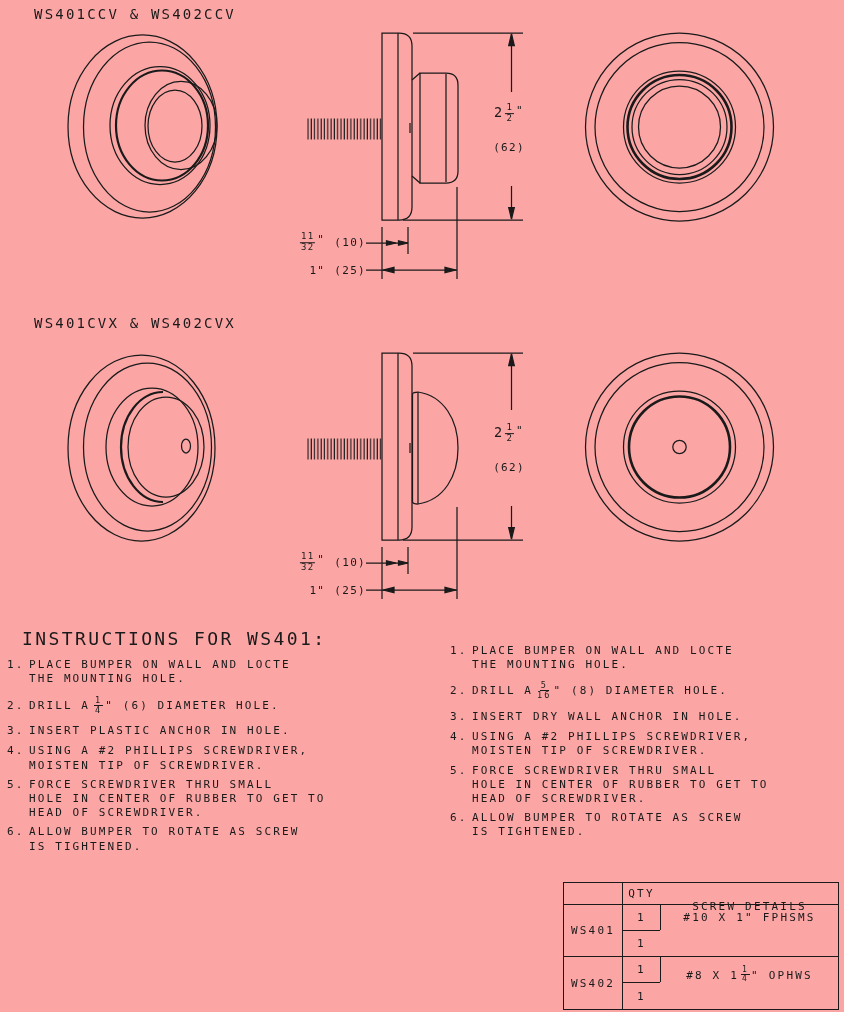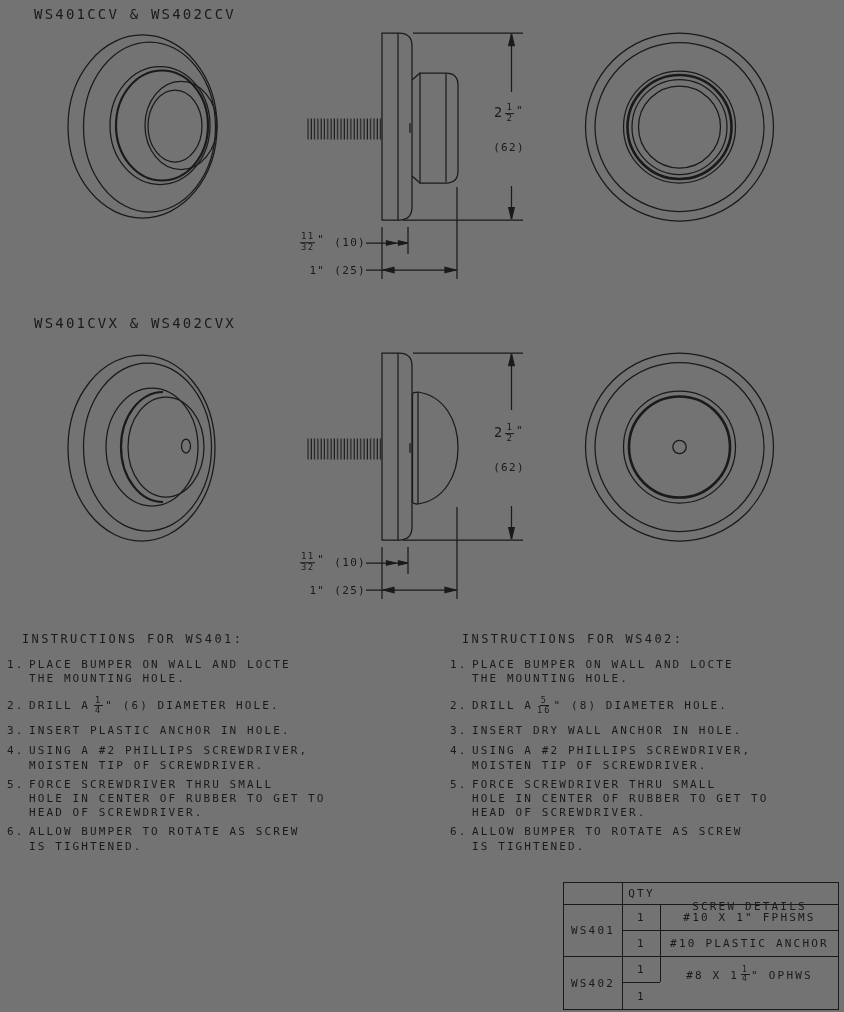--- a/index.html
+++ b/index.html
@@ -1,35 +1,35 @@
 <!DOCTYPE html>
 <html><head>
 <meta charset="utf-8">
 <style>
   html,body{margin:0;padding:0;background:#ffffff;}
-  #sheet{position:relative;width:844px;height:1012px;background:#737373;overflow:hidden;
+  #sheet{position:relative;width:844px;height:1012px;background:#fca5a5;overflow:hidden;
          font-family:"DejaVu Sans Mono", monospace;color:#1a1a1a;}
   svg{position:absolute;left:0;top:0;}
   .abs{position:absolute;}
   .title{font-size:14px;letter-spacing:2.2px;white-space:nowrap;}
   .dimtxt{font-size:11px;letter-spacing:1.3px;white-space:nowrap;}
   .center{transform:translate(-50%,-50%);}
   .rightal{transform:translate(-100%,-50%);text-align:right;}
   .big{font-size:13.5px;}
   .unit{position:relative;top:-3px;margin-left:1px;}
   .mm{margin-left:9px;}
   .frac{display:inline-flex;flex-direction:column;align-items:center;vertical-align:middle;
         line-height:1.0;margin:-3px 1px -1px 2px;}
   .frac .num{border-bottom:1.1px solid #1a1a1a;padding:0 1px 0.5px 1px;}
   .fdim{font-size:9px;}
   .fin{font-size:8.5px;margin:-3px 2px -1px 4px;}
   .ftab{font-size:8px;margin:-3px 1px -1px 2px;}
   
   .ins{width:345px;font-size:11px;letter-spacing:2.1px;line-height:14.2px;}
-  .ins .heading{font-size:12px;letter-spacing:2.4px;padding-left:15px;white-space:nowrap;}
+  .ins .heading{font-size:18px;letter-spacing:2.4px;padding-left:15px;white-space:nowrap;}
   .ins-item{position:relative;padding-left:22px;}
   .ins-item .inum{position:absolute;left:0;top:0;}
   .iline{white-space:nowrap;}
   .mt12{margin-top:12px;} .mt11{margin-top:11px;} .mt6{margin-top:6px;} .mt5{margin-top:5px;}
   
   .spec-table{position:absolute;left:563px;top:882px;width:274px;height:126px;
       border:1.5px solid #1a1a1a;display:grid;grid-template-columns:58px 38px 1fr;
       grid-template-rows:21px 26px 26px 26px 1fr;font-size:11px;letter-spacing:2.2px;}
   .cell{display:flex;align-items:center;justify-content:center;white-space:nowrap;}
   .bl{border-left:1.3px solid #1a1a1a;} .bt{border-top:1.3px solid #1a1a1a;}
@@ -212,21 +212,20 @@
       <div class="iline">HEAD OF SCREWDRIVER.</div>
     </div>
     <div class="ins-item mt5">
       <span class="inum">6.</span>
       <div class="iline">ALLOW BUMPER TO ROTATE AS SCREW</div>
       <div class="iline">IS TIGHTENED.</div>
     </div>
   </div>
 
   <div class="abs ins" style="left:450px;top:632px;">
-    <div class="heading" style="padding-left:12px;">INSTRUCTIONS FOR WS402:</div>
     <div class="ins-item mt12">
       <span class="inum">1.</span>
       <div class="iline">PLACE BUMPER ON WALL AND LOCTE</div>
       <div class="iline">THE MOUNTING HOLE.</div>
     </div>
     <div class="ins-item mt12">
       <span class="inum">2.</span>
       <div class="iline"><span>DRILL A</span><span class="frac fin">
             <span class="num">5</span>
             <span>16</span>
@@ -256,21 +255,20 @@
 
   <div class="spec-table">
     <div class="cell a11"></div>
     <div class="cell a12 bl">QTY</div>
     <div class="cell a13 bl">SCREW DETAILS</div>
 
     <div class="cell am1 bt">WS401</div>
     <div class="cell a22 bl bt">1</div>
     <div class="cell a23 bl bt">#10 X 1" FPHSMS</div>
     <div class="cell a32 bl bt">1</div>
-    <div class="cell a33 bl bt">#10 PLASTIC ANCHOR</div>
 
     <div class="cell am2 bt">WS402</div>
     <div class="cell a42 bl bt">1</div>
     <div class="cell a43 bl bt">
       <span>#8 X 1</span>
         <span class="frac ftab">
           <span class="num">1</span>
           <span>4</span>
         </span>
         <span>" OPHWS</span>

